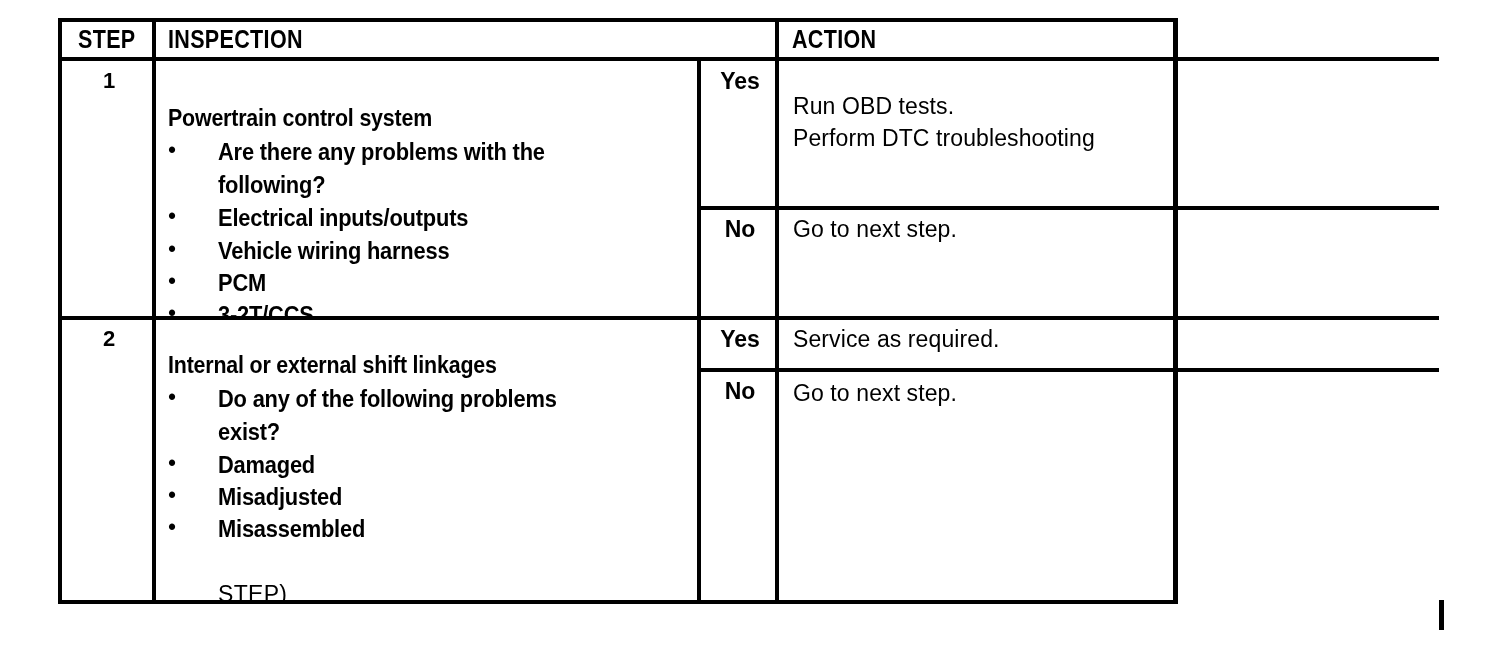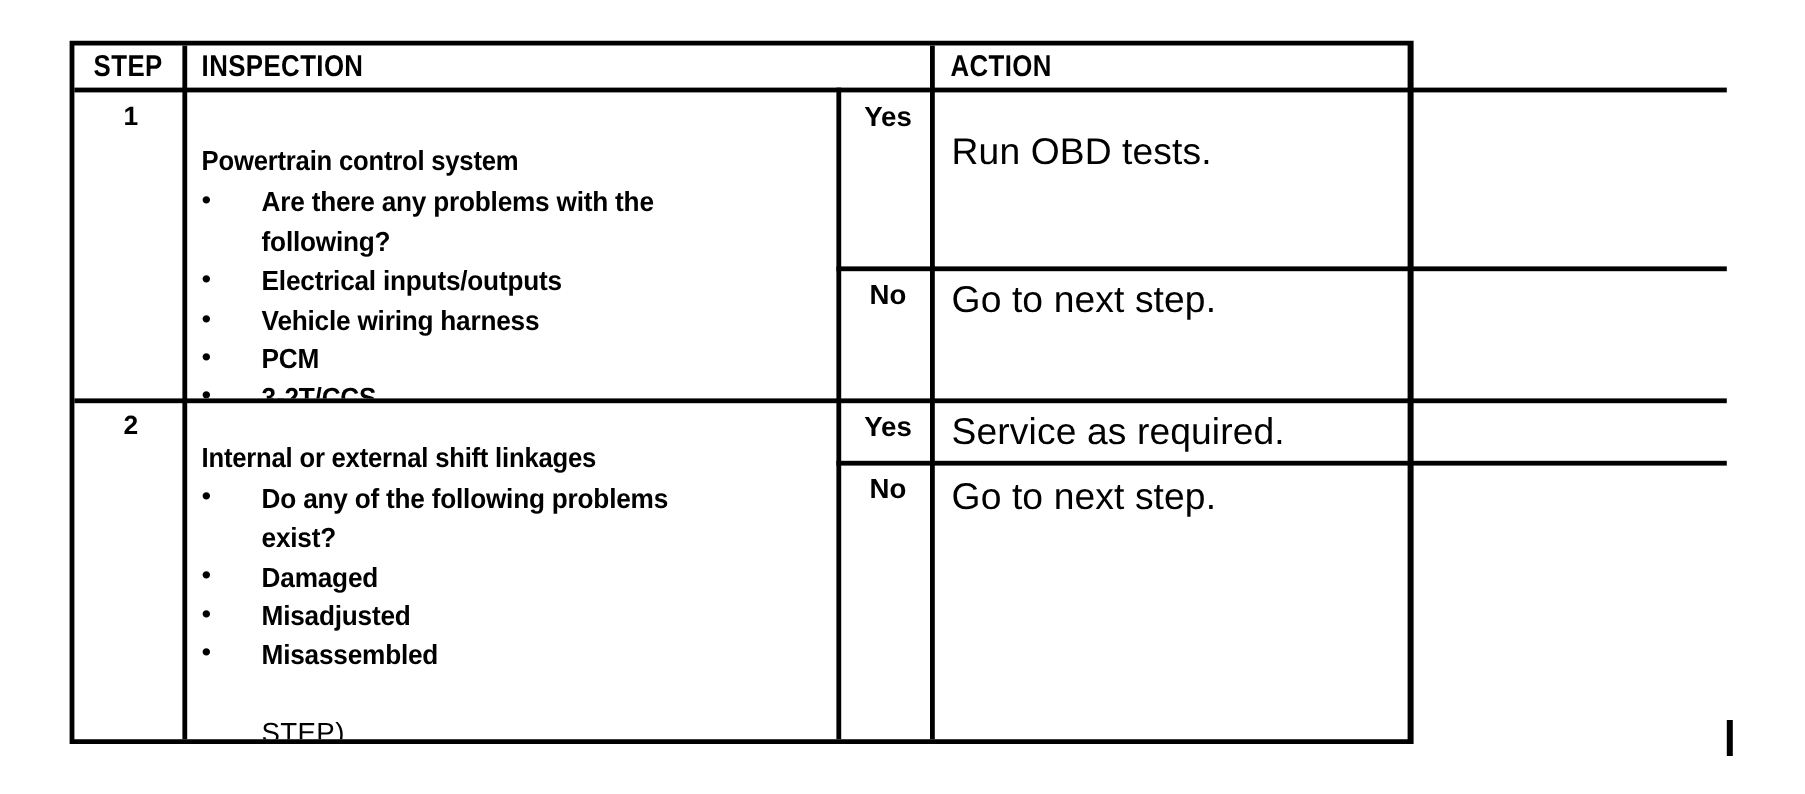--- a/index.html
+++ b/index.html
@@ -14,21 +14,21 @@
     overflow: hidden;
     font-family: "Liberation Sans", sans-serif;
     color: #000000;
     -webkit-font-smoothing: none;
   }
 
   
   #diag-table {
     position: absolute;
     left: 58px;
-    top: 34px;
+    top: 18px;
     width: 1120px;   
     height: 586px;   
     box-sizing: border-box;
     border: 4px solid #000;
     border-right-width: 5px;
   }
 
   
   #right-rule-stub {
     position: absolute;
@@ -123,21 +123,21 @@
   }
   .yn-label {
     position: absolute;
     font-weight: bold;
     font-size: 23px;
     text-align: center;
     width: 78px;
   }
   .act-txt {
     position: absolute;
-    font-size: 31px;
+    font-size: 23px;
     letter-spacing: 0.1px;
     white-space: nowrap;
   }
 </style>
 </head>
 <body>
 
 <div id="diag-table">
 
   <div class="vline" style="left:90px; top:0px; height:578px;"></div>
@@ -190,20 +190,21 @@
 
     <div class="bullet-row" style="left:12px; top:245px;">
       <span class="bullet-dot">•</span>
       <span class="bullet-txt">3-2T/CCS</span>
     </div>
   </div>
 
   <div class="yn-label" style="left:639px; top:46px;">Yes</div>
   <div class="cell" style="left:717px; top:35px; width:660px; height:149px;">
     <div class="act-txt" style="left:14px; top:36px;">Run OBD tests.</div>
+    <div class="act-txt" style="left:14px; top:68px;">Perform DTC troubleshooting</div>
   </div>
 
   <div class="yn-label" style="left:639px; top:194px;">No</div>
   <div class="cell" style="left:717px; top:188px; width:660px; height:106px;">
     <div class="act-txt" style="left:14px; top:6px;">Go to next step.</div>
   </div>
 
   <div class="step-num" style="left:0px; top:304px;">2</div>
 
   <div class="cell" style="left:94px; top:294px; width:541px; height:284px;">

